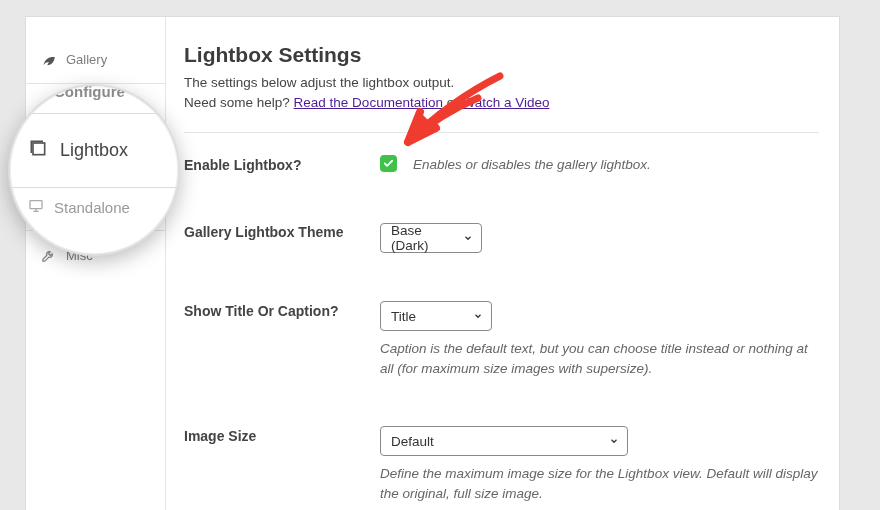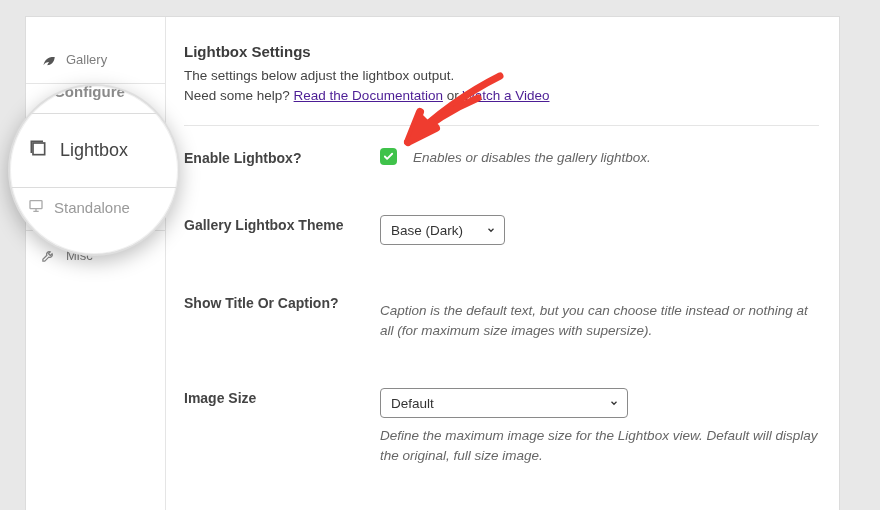--- a/index.html
+++ b/index.html
@@ -48,21 +48,21 @@
   .side-item.active { color:#3a3a3a; }
 
   
   .main {
     flex: 1;
     padding: 26px 20px 0 18px;
     overflow: hidden;
   }
   h2.title {
     margin: 0 0 6px 0;
-    font-size: 15px;
+    font-size: 21px;
     font-weight: 700;
     color: #3c3c3c;
   }
   .sub {
     font-size: 13.5px;
     color: #444;
     line-height: 1.5;
   }
   .sub a { color: #4c1d95; text-decoration: underline; cursor:pointer; }
   hr.rule { border:0; border-top:1px solid #e5e5e5; margin:18px 0 0 0; }
@@ -111,21 +111,21 @@
     border:1px solid #8a8a8a;
     border-radius:4px;
     height:30px;
     padding: 0 8px 0 10px;
     font-size:13.5px;
     color:#333;
     background:#fff;
     cursor:pointer;
   }
   .select .caret { margin-left:10px; }
-  .sel-sm { width: 125px; }
+  .sel-sm { width: 102px; }
   .sel-md { width: 112px; }
   .sel-lg { width: 248px; }
   .sel-md .caret, .sel-lg .caret { margin-left:auto; }
 
   
   .lens {
     position:absolute;
     left: 8px;
     top: 84px;
     width: 172px;
@@ -256,20 +256,28 @@
                   <polyline points="6 9 12 15 18 9"></polyline>
                 </svg>
             </span>
           </div>
         </div>
       </div>
 
       <div class="row">
         <div class="lab">Show Title Or Caption?</div>
         <div class="val">
+          <div class="select sel-md">
+            <span>Title</span>
+            <span class="caret">
+              <svg width="10" height="10" viewBox="0 0 24 24" fill="none" stroke="#333" stroke-width="3">
+                  <polyline points="6 9 12 15 18 9"></polyline>
+                </svg>
+            </span>
+          </div>
           <span class="desc below-desc">Caption is the default text, but you can choose title instead or nothing at all (for maximum size images with supersize).</span>
         </div>
       </div>
 
       <div class="row">
         <div class="lab">Image Size</div>
         <div class="val">
           <div class="select sel-lg">
             <span>Default</span>
             <span class="caret">

